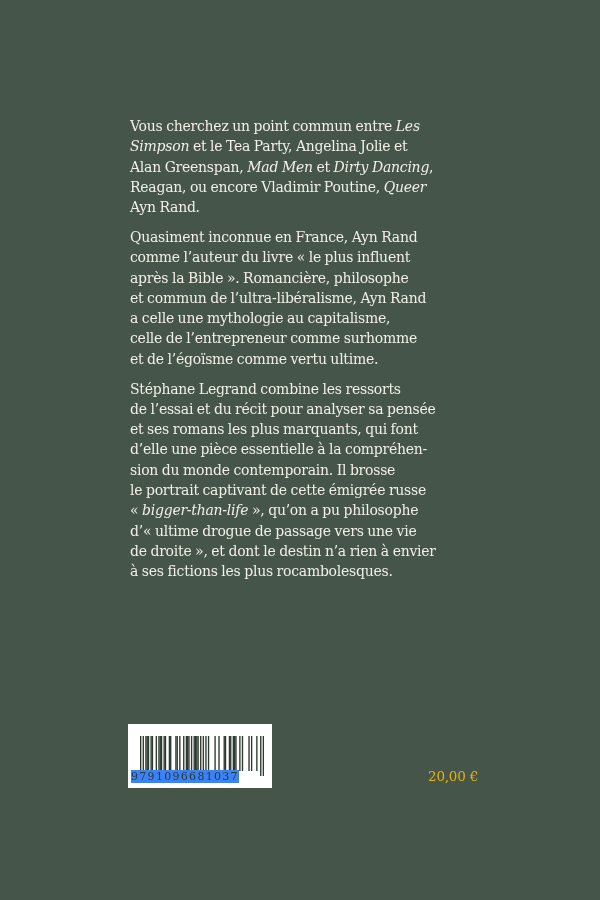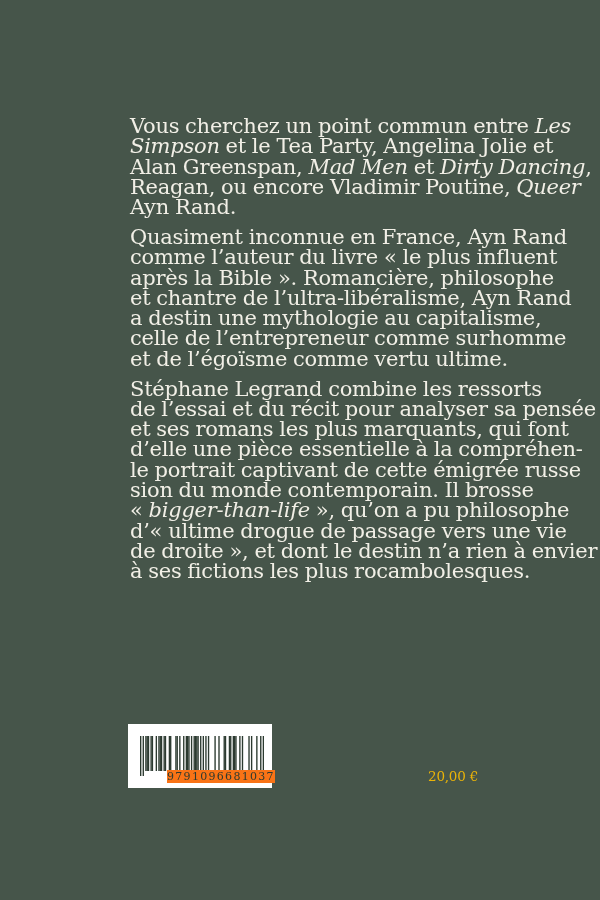--- a/index.html
+++ b/index.html
@@ -22,21 +22,21 @@
       background: #46554a;
     }
     .blurb {
       position: absolute;
       left: 130px;
       top: 116px;
       width: 360px;
     }
     .para {
       margin: 0 0 9.5px 0;
-      font-size: 21px;
+      font-size: 14px;
       line-height: 20.3px;
       letter-spacing: -0.25px;
       word-spacing: -0.5px;
       white-space: nowrap;
     }
     .line {
       display: block;
     }
     .it {
       font-style: italic;
@@ -62,22 +62,21 @@
       top: 47px;
       width: 136px;
       font-family: "DejaVu Serif", "Liberation Serif", serif;
       font-size: 11px;
       line-height: 12px;
       letter-spacing: 1.3px;
       color: #2c3a30;
       background: transparent;
     }
     .barcode-digits span {
-      background: #f97316;
-      margin-left: 36px;
+      background: #3b82f6;
     }
     .price {
       position: absolute;
       left: 428px;
       top: 768px;
       font-size: 13.5px;
       line-height: 16px;
       letter-spacing: -0.2px;
       color: #eab308;
     }
@@ -91,32 +90,32 @@
         <span class="line"><span>Vous cherchez un point commun entre </span><span class="it">Les</span></span>
         <span class="line"><span class="it">Simpson</span><span> et le Tea Party, Angelina Jolie et</span></span>
         <span class="line"><span>Alan Greenspan, </span><span class="it">Mad Men</span><span> et </span><span class="it">Dirty Dancing</span><span>,</span></span>
         <span class="line"><span>Reagan, ou encore Vladimir Poutine, </span><span class="it">Queer</span></span>
         <span class="line"><span>Ayn Rand.</span></span>
       </p>
       <p class="para">
         <span class="line"><span>Quasiment inconnue en France, Ayn Rand</span></span>
         <span class="line"><span>comme l’auteur du livre « le plus influent</span></span>
         <span class="line"><span>après la Bible ». Romancière, philosophe</span></span>
-        <span class="line"><span>et chantre de l’ultra-libéralisme, Ayn Rand</span></span>
-        <span class="line"><span>a destin une mythologie au capitalisme,</span></span>
+        <span class="line"><span>et commun de l’ultra-libéralisme, Ayn Rand</span></span>
+        <span class="line"><span>a celle une mythologie au capitalisme,</span></span>
         <span class="line"><span>celle de l’entrepreneur comme surhomme</span></span>
         <span class="line"><span>et de l’égoïsme comme vertu ultime.</span></span>
       </p>
       <p class="para">
         <span class="line"><span>Stéphane Legrand combine les ressorts</span></span>
         <span class="line"><span>de l’essai et du récit pour analyser sa pensée</span></span>
         <span class="line"><span>et ses romans les plus marquants, qui font</span></span>
         <span class="line"><span>d’elle une pièce essentielle à la compréhen-</span></span>
+        <span class="line"><span>sion du monde contemporain. Il brosse</span></span>
         <span class="line"><span>le portrait captivant de cette émigrée russe</span></span>
-        <span class="line"><span>sion du monde contemporain. Il brosse</span></span>
         <span class="line"><span>« </span><span class="it">bigger-than-life</span><span> », qu’on a pu philosophe</span></span>
         <span class="line"><span>d’« ultime drogue de passage vers une vie</span></span>
         <span class="line"><span>de droite », et dont le destin n’a rien à envier</span></span>
         <span class="line"><span>à ses fictions les plus rocambolesques.</span></span>
       </p>
     </div>
 
   <div class="barcode-label">
     <svg class="barcode-bars" id="barcode-svg" width="124" height="40" viewBox="0 0 124 40" xmlns="http://www.w3.org/2000/svg">
         <rect x="0.00" y="0" width="1.36" height="40" fill="#2c3a30"></rect>

